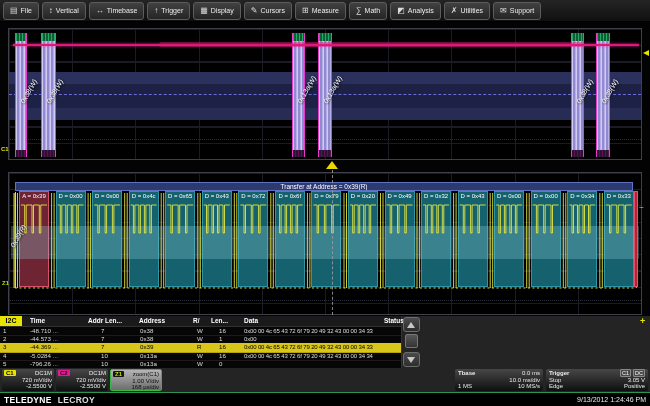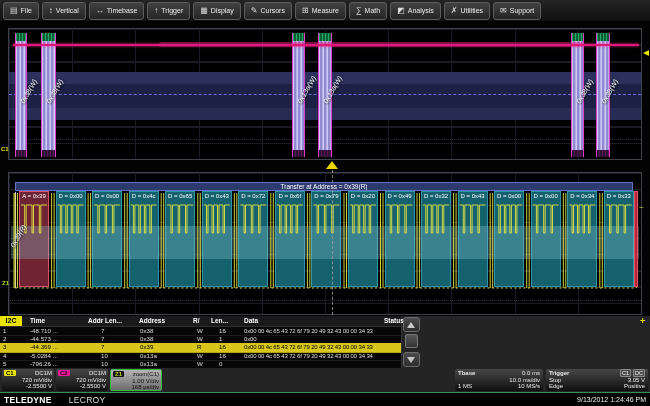--- a/index.html
+++ b/index.html
@@ -102,21 +102,21 @@
   .infobox{position:absolute;top:1px;height:22px;border-radius:2px;box-sizing:border-box;
     background:linear-gradient(#474747,#0f0f0f);color:#e9e9e9;font-size:6px;padding:1px 3px}
   .infobox .b{font-weight:bold}
   .tchip{display:inline-block;background:#4a4a4a;border:1px solid #8a8a8a;color:#fff;
     font-size:5.5px;line-height:6px;padding:0 1px;border-radius:1px;margin-left:2px}
   
   .footer{position:absolute;left:0;top:392px;width:650px;height:14px;background:#000;
     border-top:1px solid #2f9351;box-sizing:border-box}
   .brand{position:absolute;left:4px;top:2px;color:#fff;font-size:8.5px;letter-spacing:.3px}
   .brand .bd{font-weight:bold}
-  .brand .lt{font-weight:normal;color:#ddd;margin-left:17px}
+  .brand .lt{font-weight:bold;color:#ddd;margin-left:6px}
   .datetime{position:absolute;right:4px;top:3px;color:#eaeaea;font-size:7px}
 </style>
 </head>
 <body>
 
 <div class="menubar">
     <div class="mbtn">
       <span class="ic">▤</span>
       <span>File</span>
     </div>

